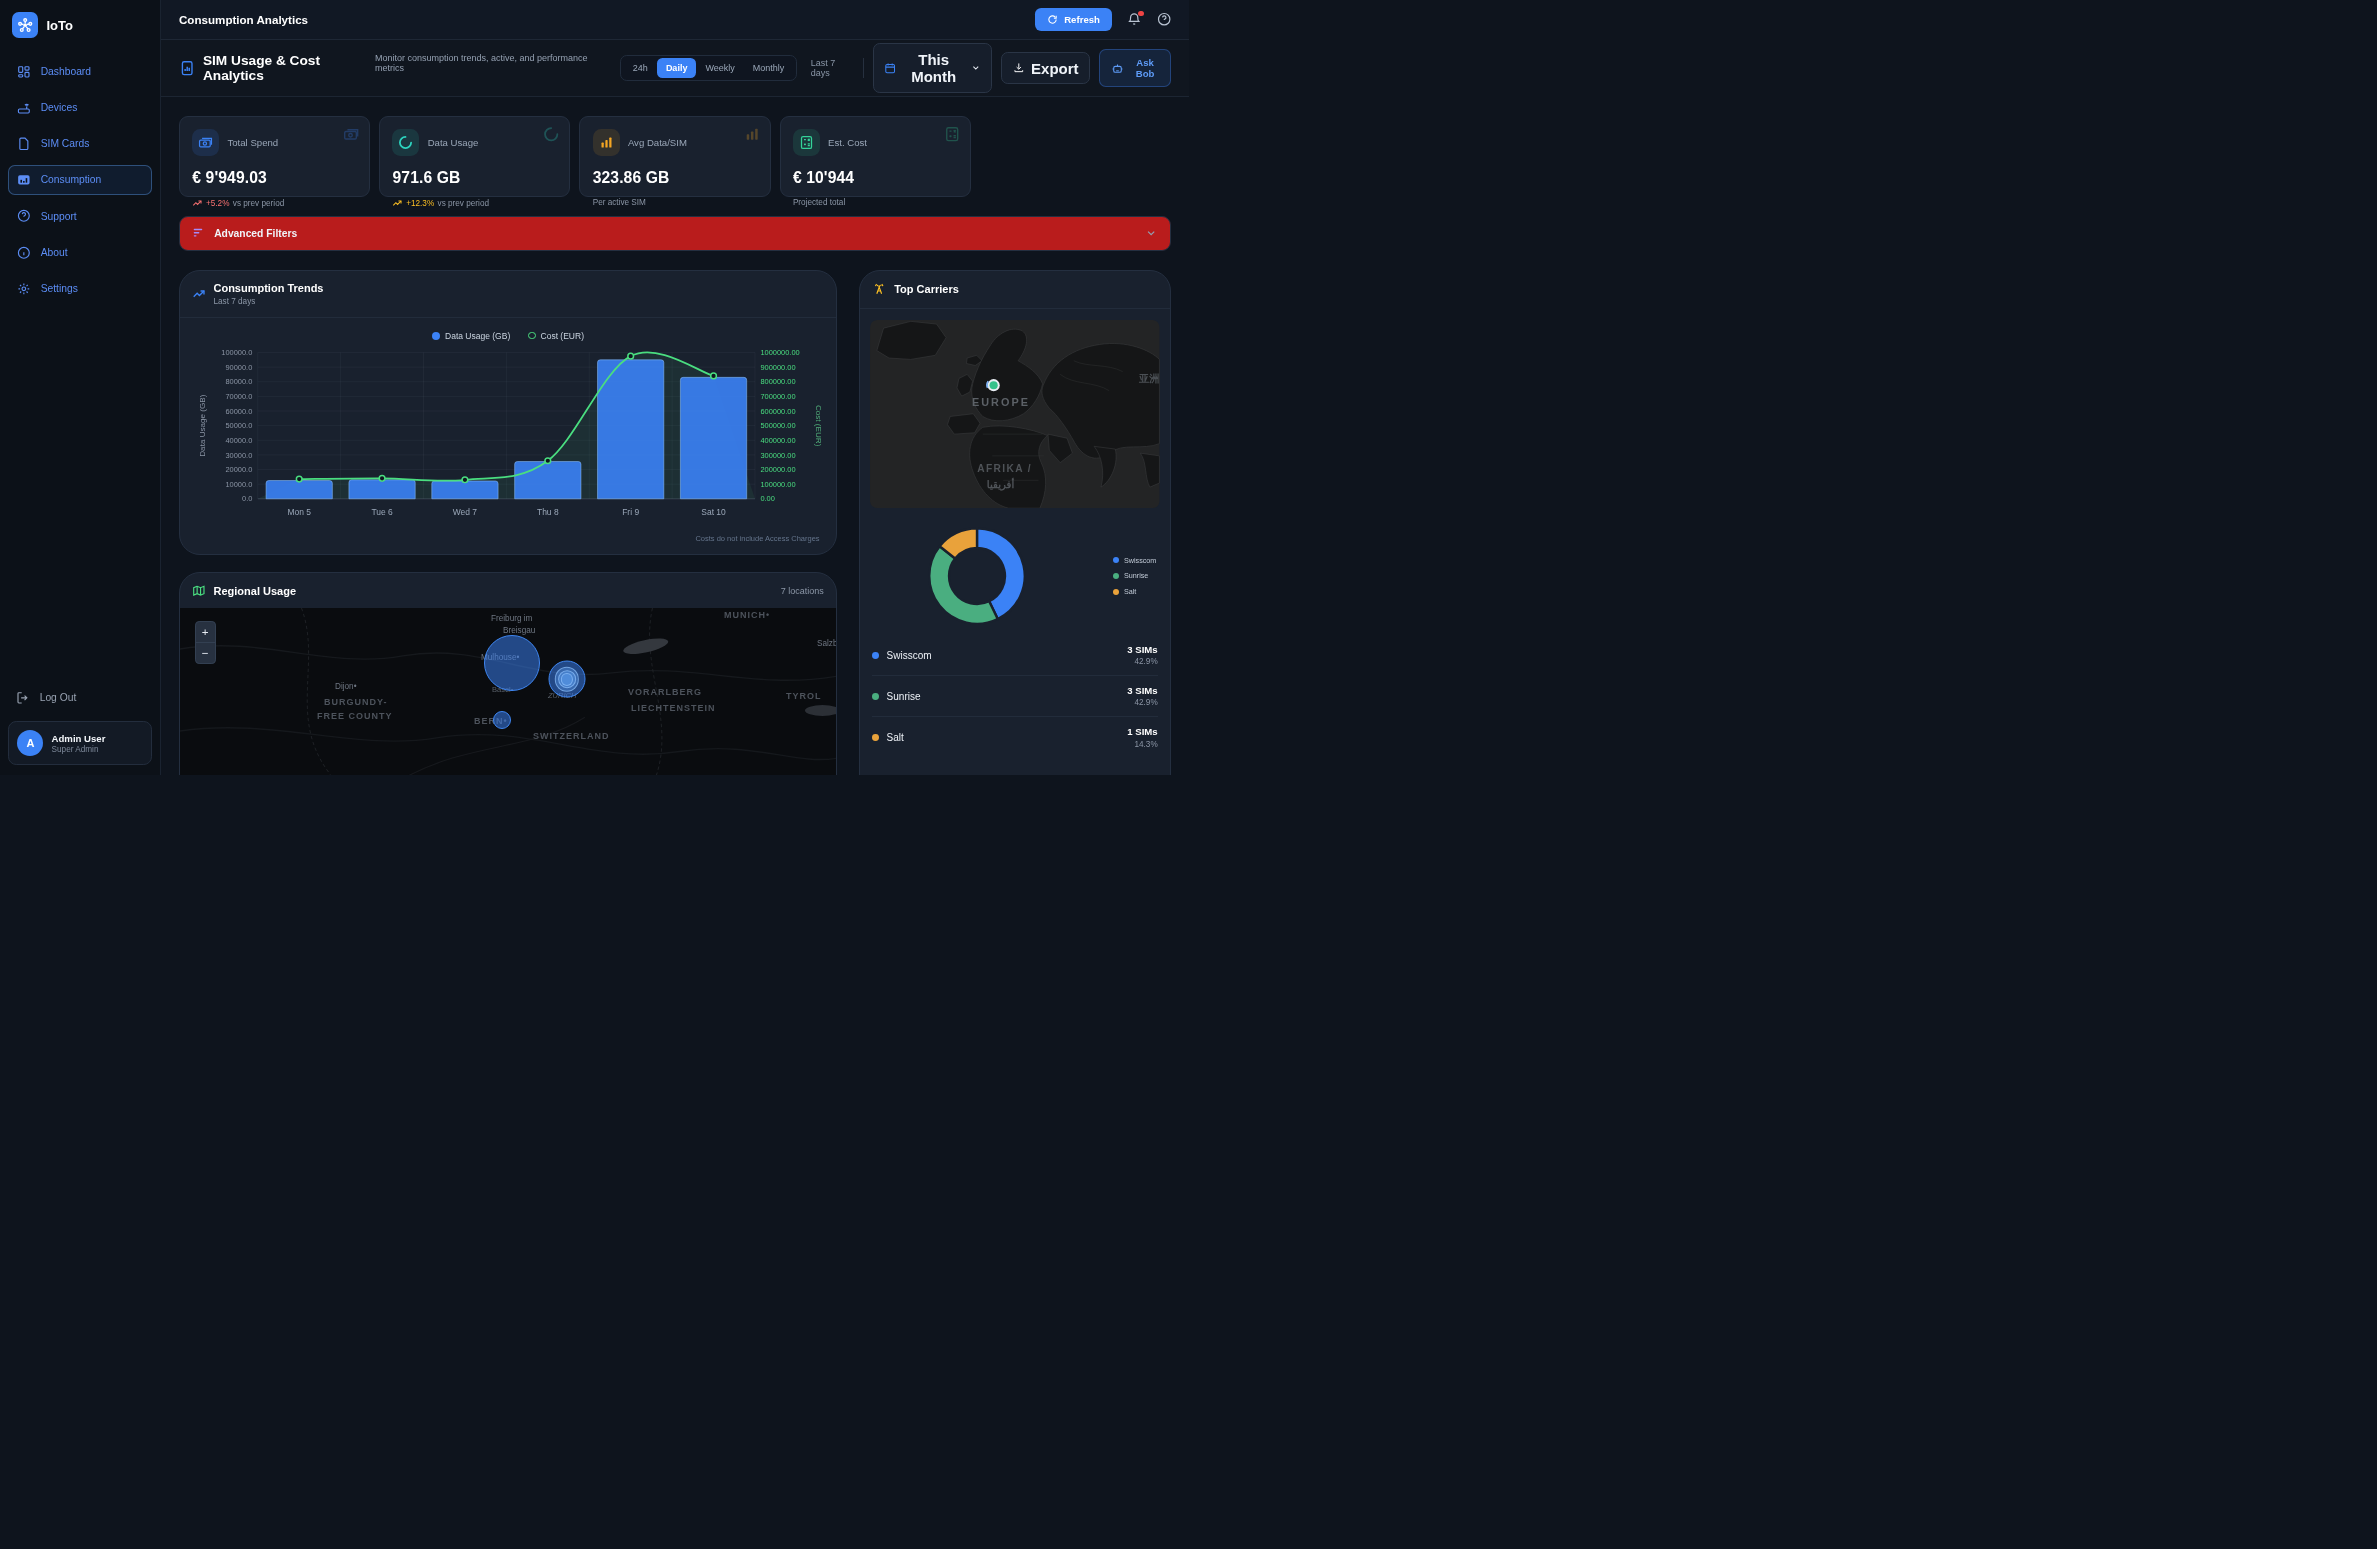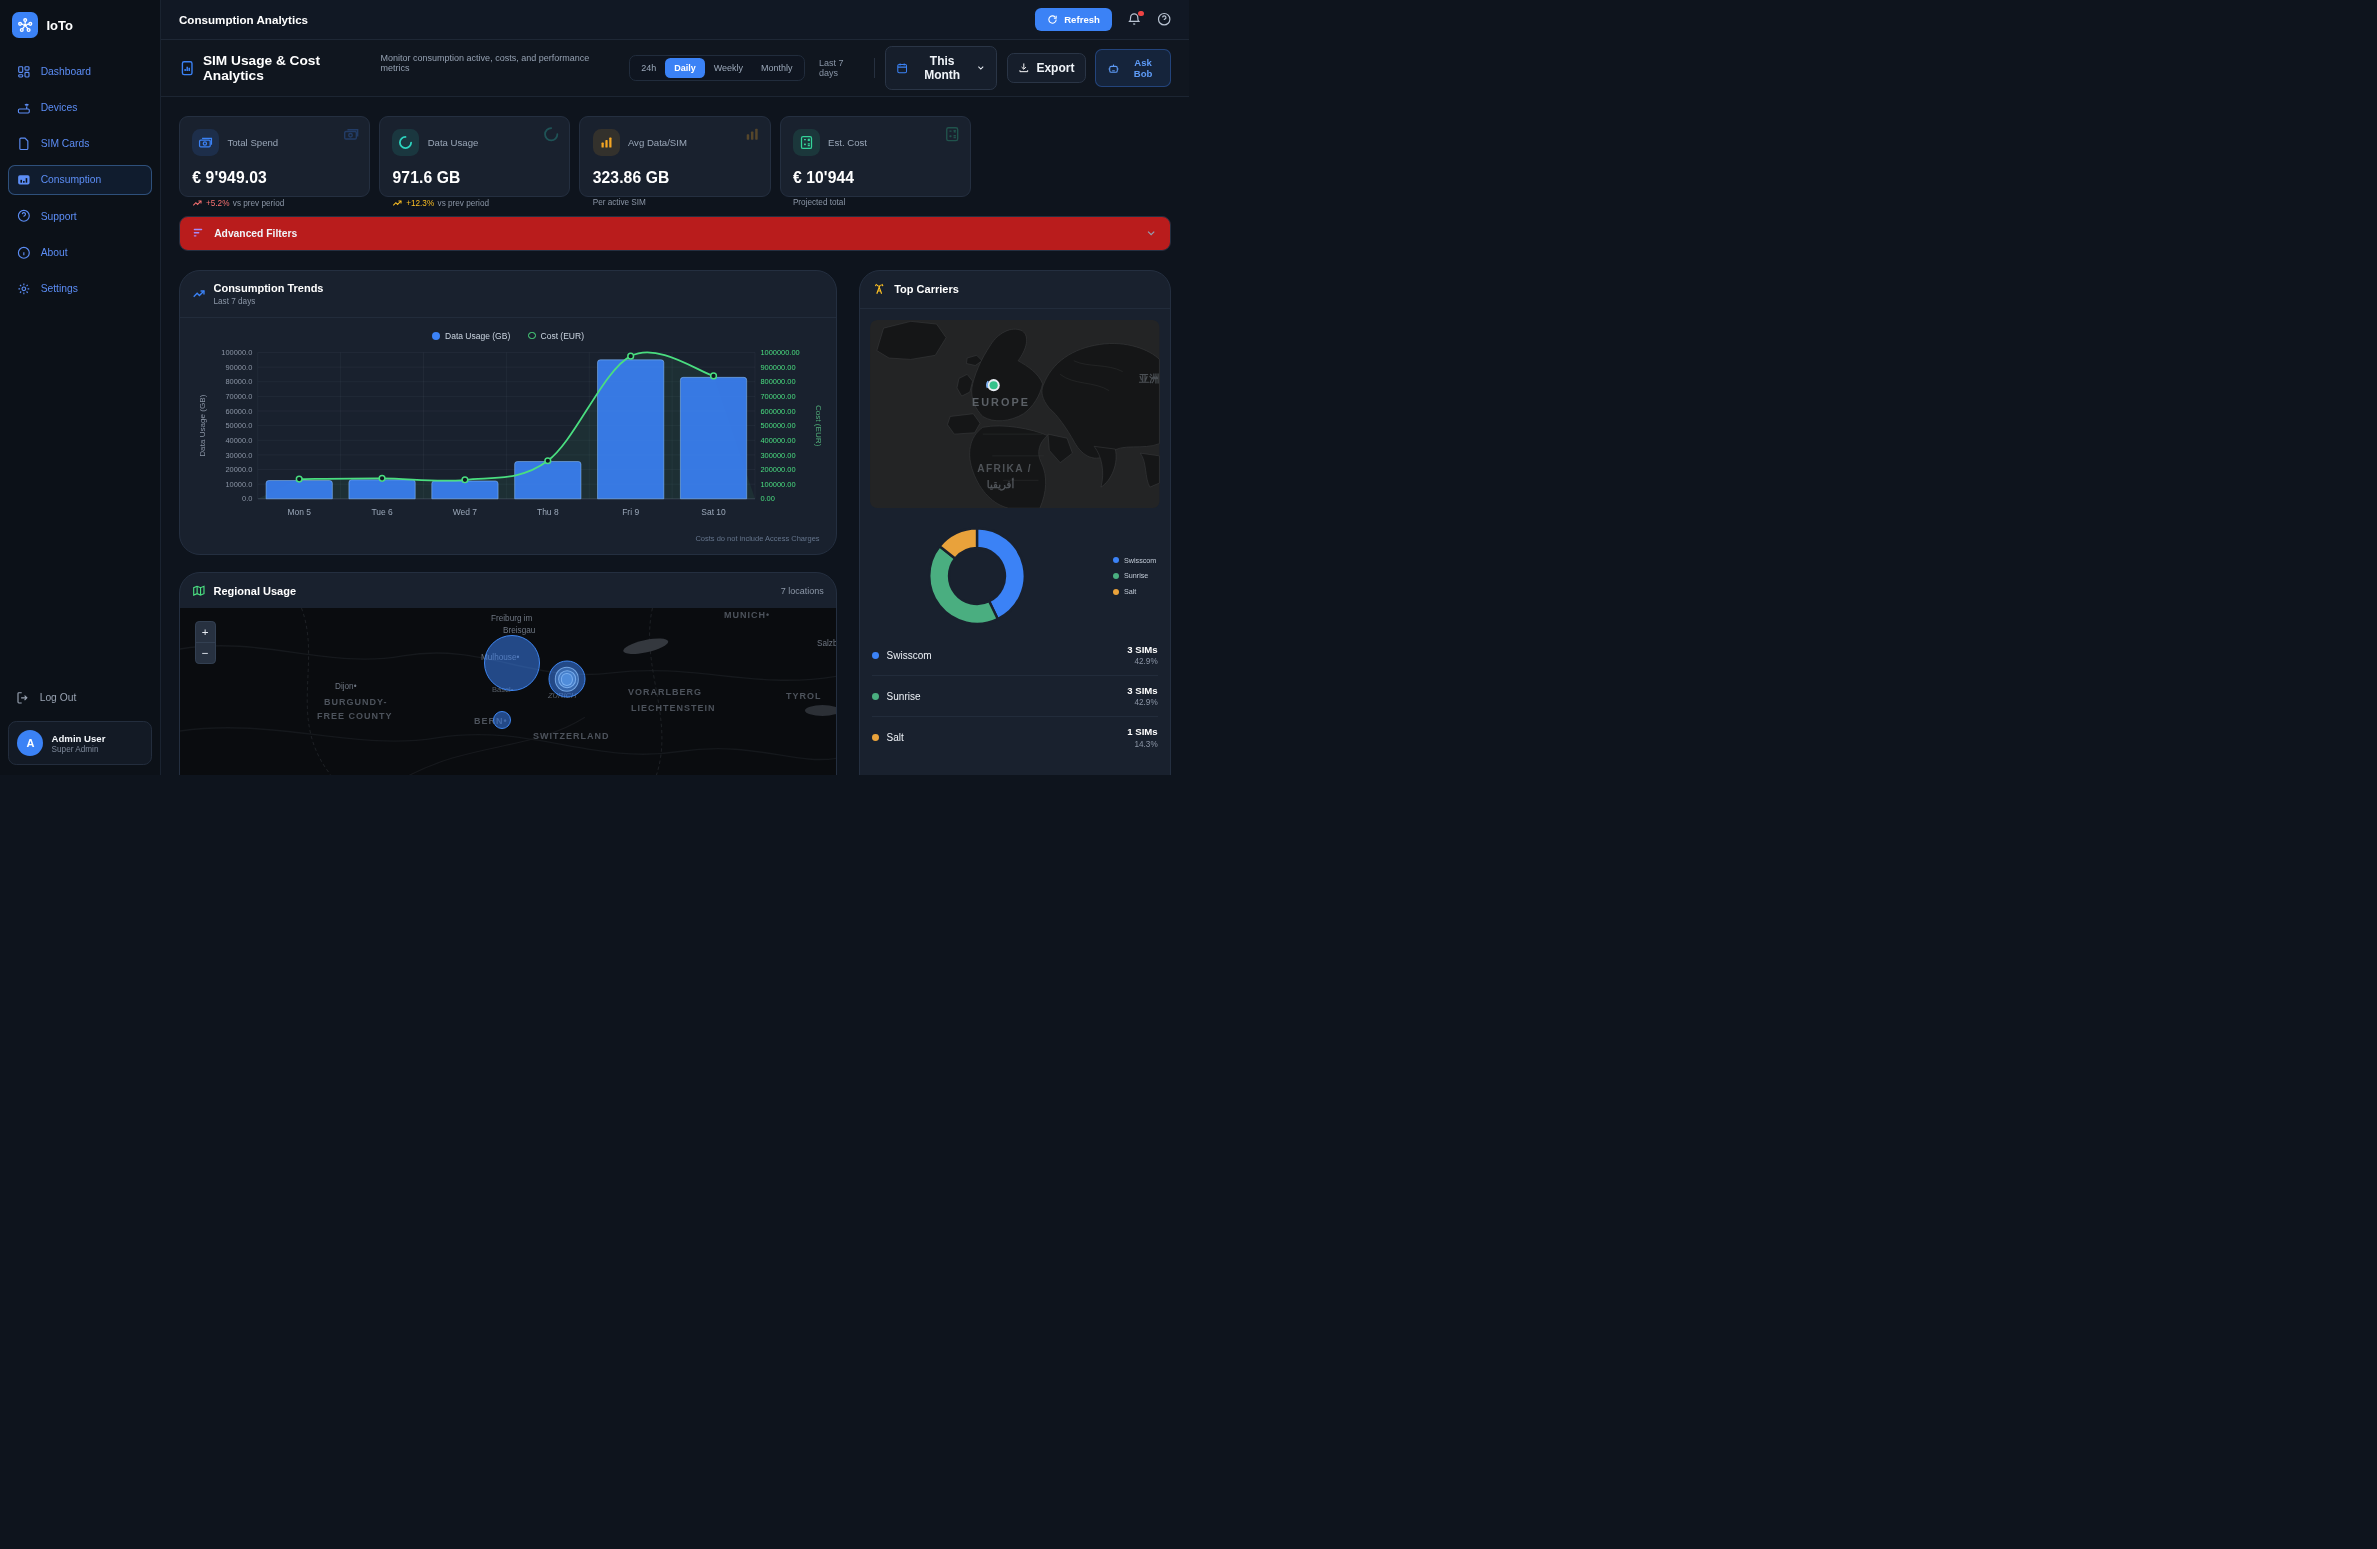--- a/index.html
+++ b/index.html
@@ -50,21 +50,21 @@
   .ph-sub { font-size:9px; color:#94a0b1; }
   .ph-right { margin-left:auto; display:flex; align-items:center; gap:9.6px; }
   .seg { display:flex; align-items:center; background:#0f1520; border:0.7px solid #212c3c;
     border-radius:6.8px; padding:2.7px;margin-left:16px; }
   .seg-item { font-size:9px; color:#9aa7b8; padding:4.8px 9px; border-radius:5.5px; cursor:pointer;
     background:none; border:none; font-family:inherit; }
   .seg-item.active { background:#3b82f6; color:#fff; font-weight:bold; }
   .range-hint { font-size:9px; color:#8a96a7; padding:0 4.1px; }
   .vdiv { width:0.7px; height:20.5px; background:#26303f; }
   .btn-month, .btn-export { display:flex; align-items:center; gap:6.8px; background:#161e2b;
-    border:0.7px solid #2a3546; color:#f0f4f9; font-size:12px; font-weight:bold; border-radius:6.8px;
+    border:0.7px solid #2a3546; color:#f0f4f9; font-size:15px; font-weight:bold; border-radius:6.8px;
     padding:6.8px 10.3px; cursor:pointer; font-family:inherit; }
   .btn-askbob { display:flex; align-items:center; gap:6.8px; background:rgba(59,130,246,.13);
     border:0.7px solid rgba(59,130,246,.35); color:#5e9bf7; font-size:9.6px; font-weight:bold;
     border-radius:6.8px; padding:6.8px 10.3px; cursor:pointer; font-family:inherit; }
 
   .content { flex:1; padding:18.5px 18px; overflow:hidden; }
 
   
   .stats { display:grid; grid-template-columns:repeat(5,1fr); gap:9px; }
   .stat-card { position:relative; background:#19212e; border:0.7px solid #242f40; border-radius:9px;
@@ -284,21 +284,21 @@
       <div class="ph-left">
         <div class="ph-title-row">
           <span>
               <svg width="16.4" height="16.4" viewBox="0 0 24 24" fill="none" stroke="#3b82f6" stroke-width="2">
                 <rect x="5" y="2.5" width="14" height="19" rx="2.5"></rect>
                 <path d="M9 16 v-3 M12 16 v-6 M15 16 v-4.5" stroke-width="2.2"></path>
               </svg>
             </span>
           <span class="ph-title">SIM Usage &amp; Cost Analytics</span>
         </div>
-        <div class="ph-sub">Monitor consumption active, costs, and performance metrics</div>
+        <div class="ph-sub">Monitor consumption trends, active, and performance metrics</div>
       </div>
       <div class="ph-right">
         <div class="seg">
           <button class="seg-item">24h</button>
           <button class="seg-item active">Daily</button>
           <button class="seg-item">Weekly</button>
           <button class="seg-item">Monthly</button>
         </div>
         <span class="range-hint">Last 7 days</span>
         <span class="vdiv"></span>

